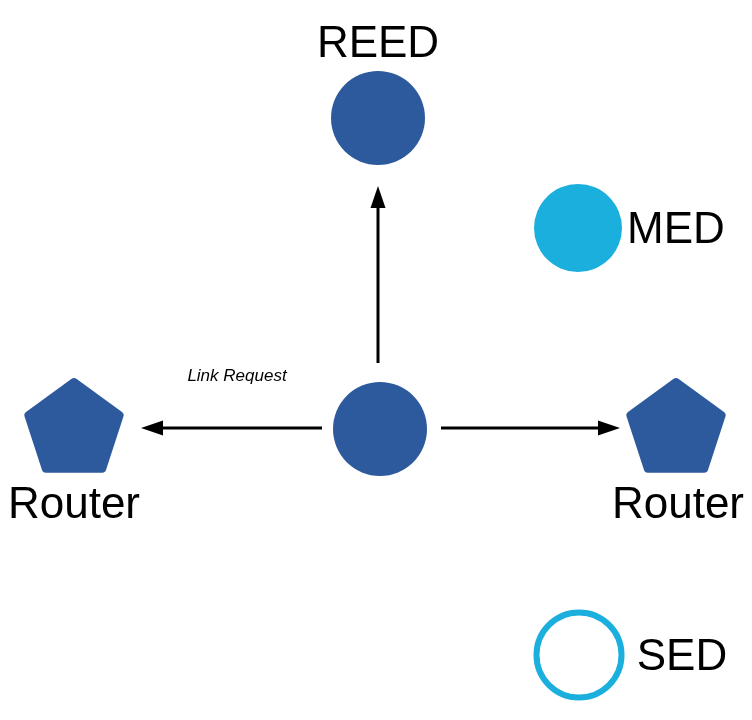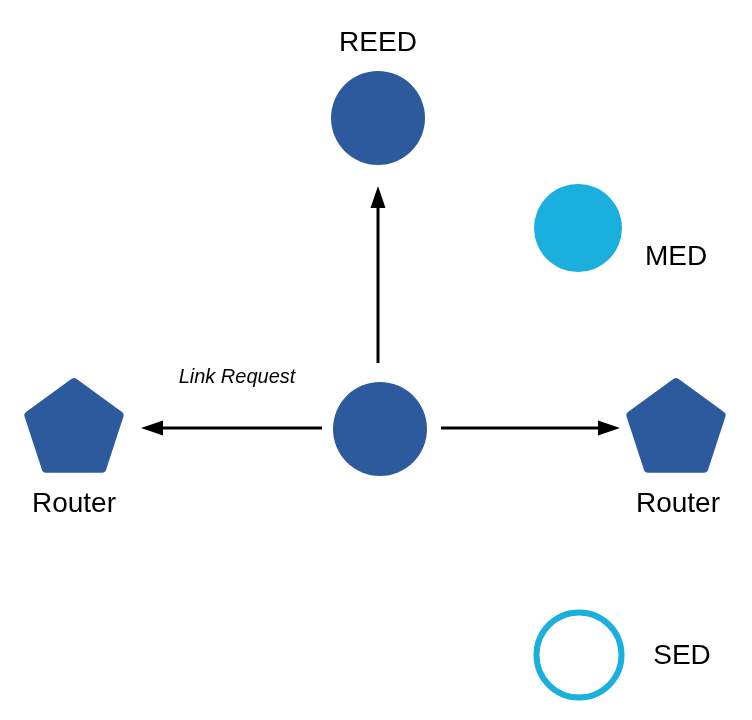--- a/index.html
+++ b/index.html
@@ -16,30 +16,30 @@
     overflow: hidden;
   }
   .canvas svg {
     position: absolute;
     left: 0;
     top: 0;
   }
   .node-label {
     position: absolute;
     color: #000000;
-    font-size: 28px;
+    font-size: 44px;
     line-height: 40px;
     white-space: nowrap;
     transform: translateX(-50%);
     text-align: center;
   }
   .msg-label {
     position: absolute;
     color: #000000;
-    font-size: 20px;
+    font-size: 17px;
     line-height: 28px;
     font-style: italic;
     white-space: nowrap;
     transform: translateX(-50%);
     text-align: center;
   }
 </style>
 </head>
 <body>
 
@@ -67,21 +67,21 @@
 
     <path d="M 74 382 L 119.65 415.17 L 102.2 468.8 L 45.8 468.8 L 28.35 415.17 Z" stroke-width="8" stroke-linejoin="round" fill="#2D5A9D" stroke="#2D5A9D"></path>
 
     <path d="M 676 382 L 721.65 415.17 L 704.2 468.8 L 647.8 468.8 L 630.35 415.17 Z" stroke-width="8" stroke-linejoin="round" fill="#2D5A9D" stroke="#2D5A9D"></path>
 
     <circle cx="579" cy="655" r="42.5" stroke-width="6" stroke="#1AAFDC" fill="#FFFFFF"></circle>
   </svg>
 
   <div class="node-label" style="left:378px; top:22px;">REED</div>
 
-  <div class="node-label" style="left:676px; top:208px;margin-top:28px;">MED</div>
+  <div class="node-label" style="left:676px; top:208px;">MED</div>
 
   <div class="node-label" style="left:74px; top:483px;">Router</div>
 
   <div class="node-label" style="left:678px; top:483px;">Router</div>
 
   <div class="node-label" style="left:682px; top:635px;text-align:center;">SED</div>
 
   <div class="msg-label" style="left:237px; top:362px;">
     <div>Link Request</div>
   </div>

